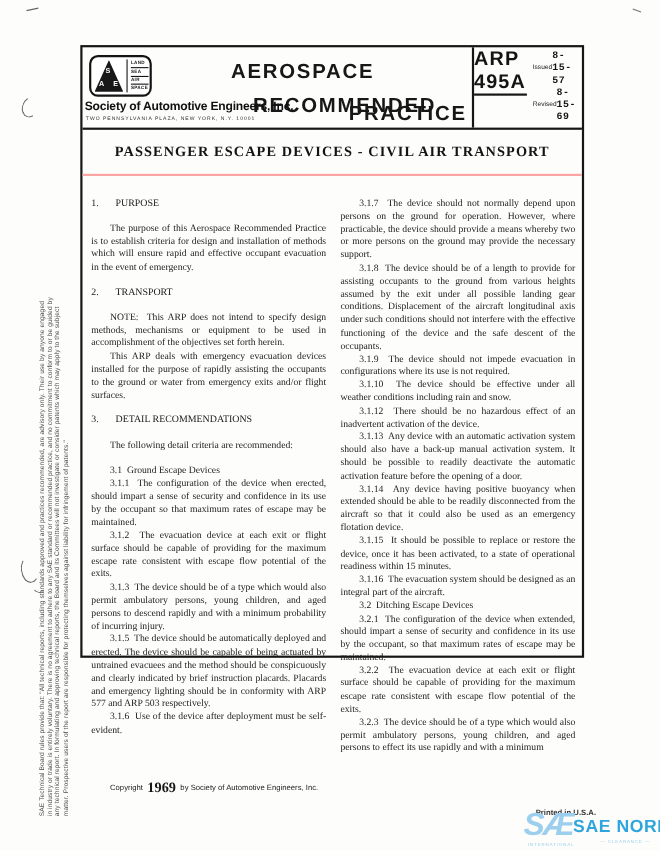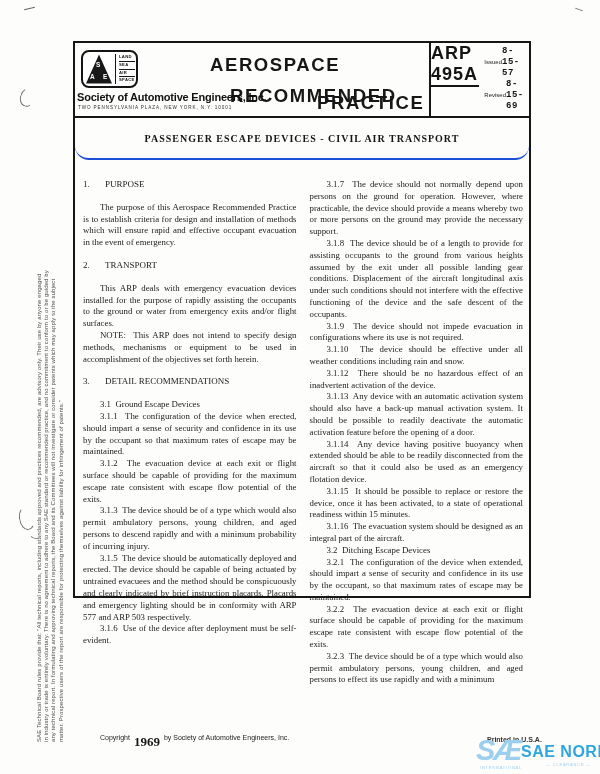--- a/index.html
+++ b/index.html
@@ -81,36 +81,36 @@
     font-family:"Liberation Sans","DejaVu Sans",sans-serif; font-weight:bold;
     font-size:18px; letter-spacing:1px; color:#141414; }
   .dates { flex:1; padding:3px 0 0 5px; }
   .date-row { display:flex; align-items:center; line-height:11px; }
   .date-label { width:27px; font-family:"Liberation Sans",sans-serif;
     font-size:6px; color:#222; }
   .date-value { font-family:"Liberation Mono","DejaVu Sans Mono",monospace;
     font-weight:bold; font-size:9px; letter-spacing:.5px; color:#141414; }
 
   
-  .title-band { height:42px; box-sizing:border-box; border-bottom:2px solid #1d4ed8;
+  .title-band { height:42px; box-sizing:border-box; border-bottom:2px solid #fca5a5;
     display:flex; align-items:center; justify-content:center;
-    font-weight:bold; font-size:10px; letter-spacing:1px; color:#141414;border-radius:14px; }
+    font-weight:bold; font-size:13px; letter-spacing:1px; color:#141414; }
 
   
   .doc-body { display:flex; padding:15px 6px 0 8px; gap:13px; }
   .col { width:215px; font-size:8.8px; line-height:11.8px; text-align:justify; color:#1b1b1b; }
   .para { margin:0; text-indent:17px; }
   .para.h { text-indent:0; margin:11px 0; font-size:9px; }
   .para.h .num { display:inline-block; min-width:22px; text-indent:0; }
   .para.sp { margin-bottom:11px; }
   .col .para:first-child { margin-top:4px; }
 
   
-  .footer-copyright { position:absolute; left:100px; top:734px;
-    display:flex; align-items:flex-start; gap:4px;
+  .footer-copyright { position:absolute; left:100px; top:708px;
+    display:flex; align-items:center; gap:4px;
     font-family:"Liberation Sans",sans-serif; font-size:7px; color:#222; }
   .footer-copyright .year { font-family:"Liberation Serif",serif; font-size:13px;
     font-weight:bold; color:#161616; }
   .printed { position:absolute; left:487px; top:736px;
     font-family:"Liberation Sans",sans-serif; font-weight:bold; font-size:7px; color:#333; }
 
   
   .watermark { position:absolute; left:474px; top:736px; width:126px; height:38px; }
   .wm-glyph { position:absolute; left:2px; top:0px;
     font-family:"Liberation Sans","DejaVu Sans",sans-serif; font-weight:bold;
@@ -179,23 +179,24 @@
       </div>
     </div>
 
     <div class="title-band">PASSENGER ESCAPE DEVICES - CIVIL AIR TRANSPORT</div>
 
     <div class="doc-body">
       <div class="col" id="col-left">
           <div class="para h"><span class="num">1.</span><span>PURPOSE</span></div>
           <div class="para b">The purpose of this Aerospace Recommended Practice is to establish criteria for design and installation of methods which will ensure rapid and effective occupant evacuation in the event of emergency.</div>
           <div class="para h"><span class="num">2.</span><span>TRANSPORT</span></div>
+          <div class="para b">NOTE:&nbsp; This ARP does not intend to specify design methods, mechanisms or equipment to be used in accomplishment of the objectives set forth herein.</div>
           <div class="para b">This ARP deals with emergency evacuation devices installed for the purpose of rapidly assisting the occupants to the ground or water from emergency exits and/or flight surfaces.</div>
-          <div class="para b">NOTE:&nbsp; This ARP does not intend to specify design methods, mechanisms or equipment to be used in accomplishment of the objectives set forth herein.</div>
           <div class="para h"><span class="num">3.</span><span>DETAIL RECOMMENDATIONS</span></div>
+          <div class="para b sp">The following detail criteria are recommended:</div>
           <div class="para b">3.1&nbsp; Ground Escape Devices</div>
           <div class="para b">3.1.1&nbsp; The configuration of the device when erected, should impart a sense of security and confidence in its use by the occupant so that maximum rates of escape may be maintained.</div>
           <div class="para b">3.1.2&nbsp; The evacuation device at each exit or flight surface should be capable of providing for the maximum escape rate consistent with escape flow potential of the exits.</div>
           <div class="para b">3.1.3&nbsp; The device should be of a type which would also permit ambulatory persons, young children, and aged persons to descend rapidly and with a minimum probability of incurring injury.</div>
           <div class="para b">3.1.5&nbsp; The device should be automatically deployed and erected. The device should be capable of being actuated by untrained evacuees and the method should be conspicuously and clearly indicated by brief instruction placards. Placards and emergency lighting should be in conformity with ARP 577 and ARP 503 respectively.</div>
           <div class="para b">3.1.6&nbsp; Use of the device after deployment must be self-evident.</div>
         </div>
       <div class="col" id="col-right">
           <div class="para b">3.1.7&nbsp; The device should not normally depend upon persons on the ground for operation. However, where practicable, the device should provide a means whereby two or more persons on the ground may provide the necessary support.</div>
           <div class="para b">3.1.8&nbsp; The device should be of a length to provide for assisting occupants to the ground from various heights assumed by the exit under all possible landing gear conditions. Displacement of the aircraft longitudinal axis under such conditions should not interfere with the effective functioning of the device and the safe descent of the occupants.</div>

